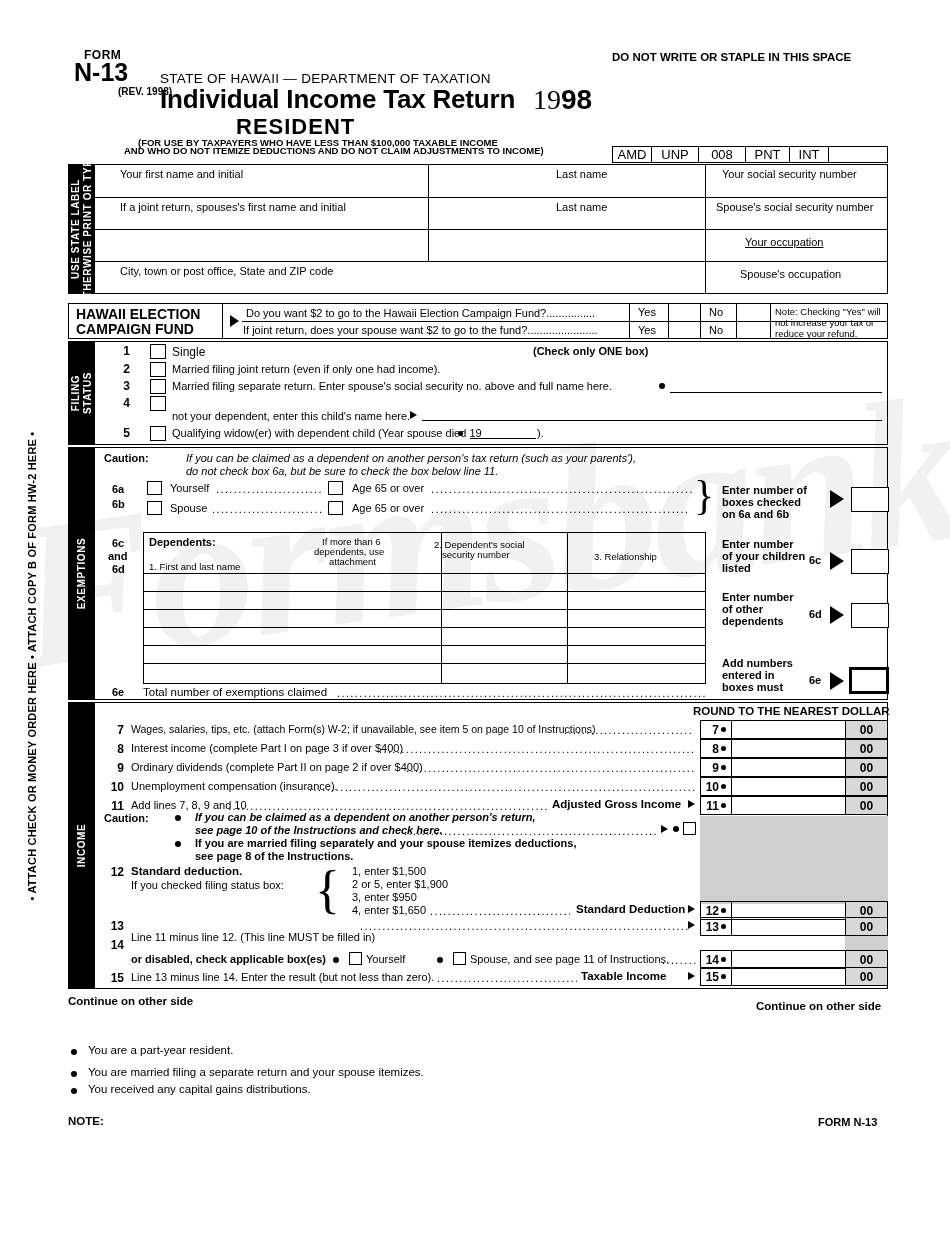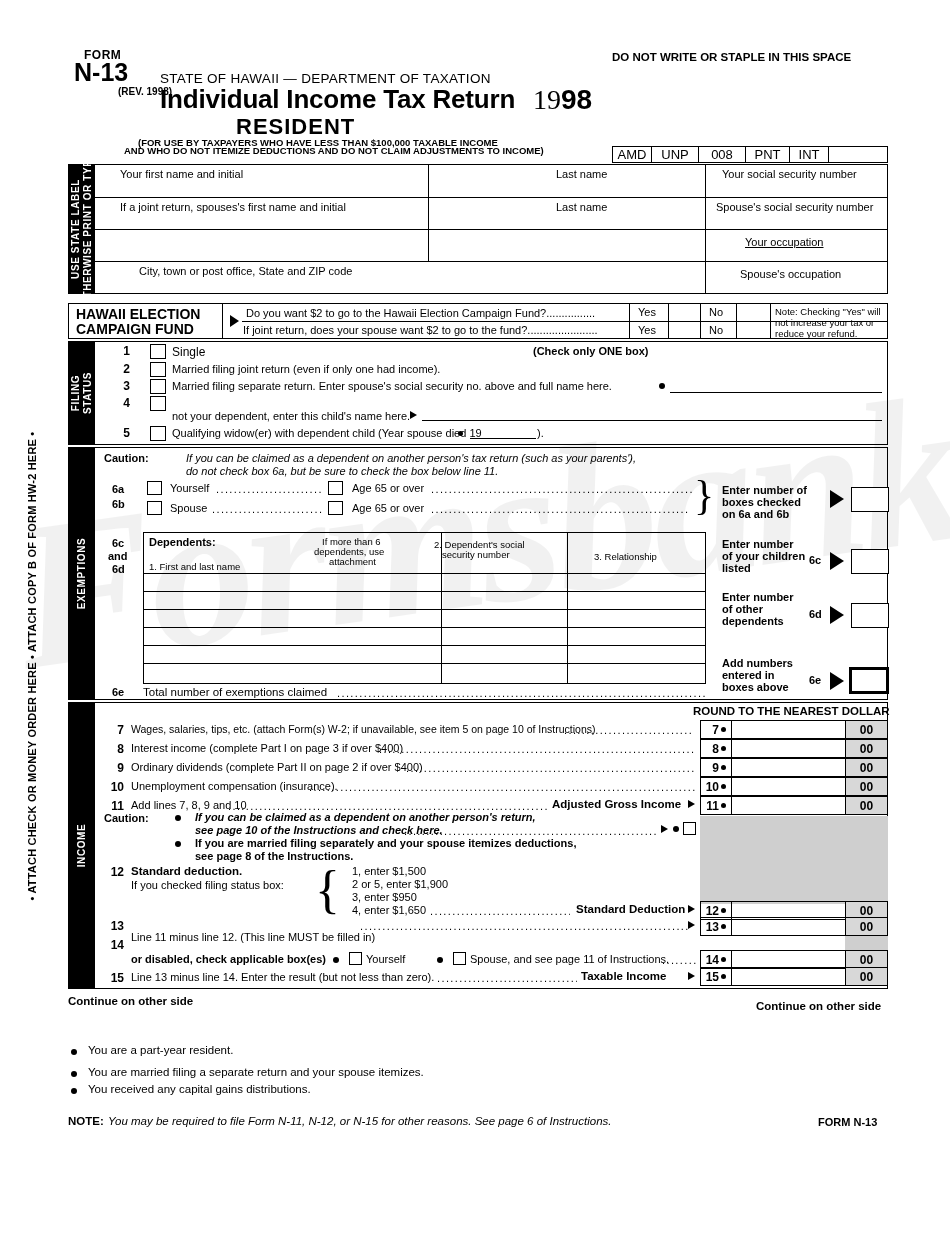--- a/index.html
+++ b/index.html
@@ -148,21 +148,21 @@
   <div class="lbl" style="left:120px; top:168px;">Your first name and initial</div>
   <div class="lbl" style="left:556px; top:168px;">Last name</div>
   <div class="lbl" style="left:722px; top:168px;">Your social security number</div>
 
   <div class="lbl" style="left:120px; top:201px;">If a joint return, spouses's first name and initial</div>
   <div class="lbl" style="left:556px; top:201px;">Last name</div>
   <div class="lbl" style="left:716px; top:201px;">Spouse's social security number</div>
 
   <div class="lbl" style="left:745px; top:236px;text-decoration:underline;">Your occupation</div>
 
-  <div class="lbl" style="left:120px; top:265px;margin-left:19px;">City, town or post office, State and ZIP code</div>
+  <div class="lbl" style="left:120px; top:265px;">City, town or post office, State and ZIP code</div>
   <div class="lbl" style="left:740px; top:268px;">Spouse's occupation</div>
 
   <div style="position:absolute;left:96px;top:180px;width:330px;height:16px;"></div>
   <div style="position:absolute;left:430px;top:180px;width:273px;height:16px;"></div>
   <div style="position:absolute;left:707px;top:180px;width:180px;height:16px;"></div>
   <div style="position:absolute;left:96px;top:213px;width:330px;height:15px;"></div>
   <div style="position:absolute;left:430px;top:213px;width:273px;height:15px;"></div>
   <div style="position:absolute;left:707px;top:213px;width:180px;height:15px;"></div>
   <div style="position:absolute;left:96px;top:245px;width:607px;height:15px;"></div>
   <div style="position:absolute;left:707px;top:248px;width:180px;height:12px;"></div>
@@ -319,21 +319,21 @@
 
   <div class="lbl-b" style="left:722px; top:591px;">Enter number</div>
   <div class="lbl-b" style="left:722px; top:603px;">of  other</div>
   <div class="lbl-b" style="left:722px; top:615px;">dependents</div>
   <div class="lbl-b" style="left:809px; top:608px;">6d</div>
   <div class="tri" style="left:830px; top:606px; border-left-width:14px; border-top-width:9px; border-bottom-width:9px;"></div>
   <div class="numbox" style="left:851px; top:603px; width:38px; height:25px; border-width:1.4px;"></div>
 
   <div class="lbl-b" style="left:722px; top:657px;">Add numbers</div>
   <div class="lbl-b" style="left:722px; top:669px;">entered in</div>
-  <div class="lbl-b" style="left:722px; top:681px;">boxes above</div>
+  <div class="lbl-b" style="left:722px; top:681px;">boxes must</div>
   <div class="lbl-b" style="left:809px; top:674px;">6e</div>
   <div class="tri" style="left:830px; top:672px; border-left-width:14px; border-top-width:9px; border-bottom-width:9px;"></div>
   <div class="numbox" style="left:849px; top:667px; width:40px; height:27px; border-width:3px;"></div>
 
   <div class="lbl-b" style="left:112px; top:686px;">6e</div>
   <div class="lbl" style="left:143px; top:686px; font-size:11.5px;">Total number of exemptions claimed</div>
   <div class="dots" style="left:337px; top:687px; width:368px;">......................................................................................................</div>
 
   <div class="bx" style="left:68px; top:702px; width:820px; height:287px; border-width:1.5px;"></div>
   <div class="sidetab" style="left:69px; top:703px; width:26px; height:285px;">
@@ -473,16 +473,15 @@
 
 
   <div class="bullet" style="left:71px; top:1049px;"></div>
   <div class="lbl" style="left:88px; top:1044px; font-size:11.5px;">You are a part-year resident.</div>
   <div class="bullet" style="left:71px; top:1071px;"></div>
   <div class="lbl" style="left:88px; top:1066px; font-size:11.5px;">You are married filing a separate return and your spouse itemizes.</div>
   <div class="bullet" style="left:71px; top:1088px;"></div>
   <div class="lbl" style="left:88px; top:1083px; font-size:11.5px;">You received any capital gains distributions.</div>
 
   <div class="lbl-b" style="left:68px; top:1115px; font-size:11.5px;">NOTE:</div>
-  <div class="lbl-i" style="left:108px; top:1115px; font-size:11.5px;">You may be required to file Form N-11, N-12, or N-15 for other reasons.  See page 6 of Instructions.</div>
   <div class="lbl-b" style="left:818px; top:1116px; font-size:11px;">FORM N-13</div>
 
 </div>
 
 </body></html>

